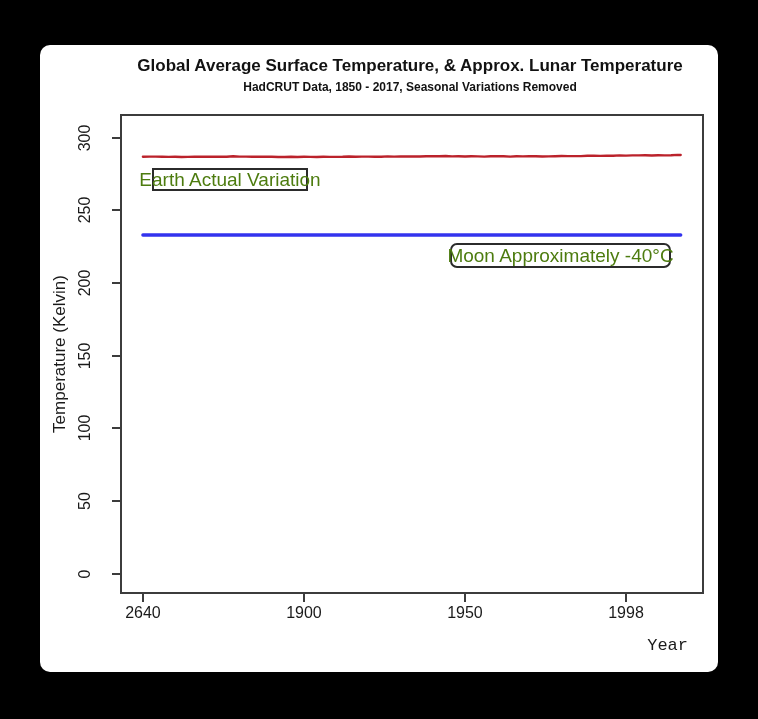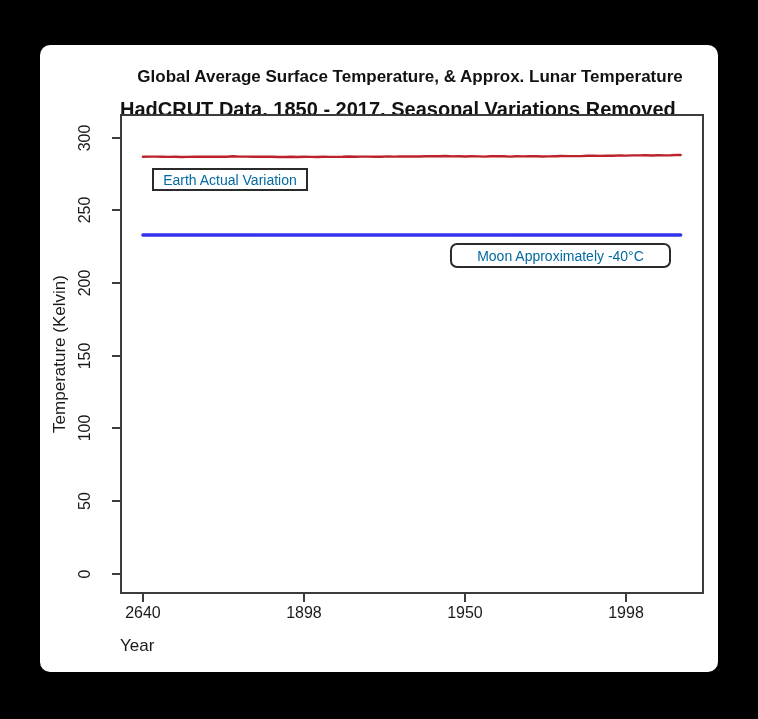--- a/index.html
+++ b/index.html
@@ -8,25 +8,25 @@
     background:#000;
     font-family:"Liberation Sans", sans-serif;
   }
   #screen{position:relative;width:758px;height:719px;background:#000000;}
   .panel{
     position:absolute;left:40px;top:45px;width:678px;height:627px;
     background:#ffffff;border-radius:10px;
   }
   .chart-title{
     position:absolute;left:80px;top:11px;width:580px;text-align:center;
-    font-size:17px;font-weight:bold;color:#121212;white-space:nowrap;margin-top:11px;
+    font-size:17px;font-weight:bold;color:#121212;white-space:nowrap;
   }
   .chart-subtitle{
-    position:absolute;left:80px;top:53px;width:580px;
-    font-size:20px;font-weight:bold;color:#121212;white-space:nowrap;
+    position:absolute;left:80px;top:35px;width:580px;text-align:center;
+    font-size:12px;font-weight:bold;color:#121212;white-space:nowrap;
   }
   .plotbox{
     position:absolute;left:80px;top:69px;width:580px;height:476px;
     border:2px solid #3c3c3c;background:#ffffff;
   }
   .plotbox svg{position:absolute;left:0;top:0;}
   .tick-x{position:absolute;top:549px;width:2px;height:8px;background:#3c3c3c;}
   .ticklab-x{
     position:absolute;top:559px;width:60px;text-align:center;
     font-size:16px;color:#1a1a1a;
@@ -35,27 +35,27 @@
   .ticklab-y{
     position:absolute;left:45px;font-size:16px;color:#1a1a1a;
     transform:translate(-50%,-50%) rotate(-90deg);white-space:nowrap;
   }
   .y-axis-title{
     position:absolute;left:20px;top:309px;
     transform:translate(-50%,-50%) rotate(-90deg);
     font-size:17px;color:#1a1a1a;white-space:nowrap;
   }
   .x-axis-title{
-    position:absolute;left:80px;top:591px;width:580px;text-align:left;
-    font-size:17px;color:#1a1a1a;
+    position:absolute;left:68px;top:591px;width:580px;text-align:right;
+    font-size:17px;color:#1a1a1a;font-family:Liberation Mono, monospace;
   }
   .ann{
     position:absolute;background:#ffffff;border:2px solid #2b2b2b;
     box-sizing:border-box;display:flex;align-items:center;justify-content:center;
-    font-size:14px;color:#0369a1;white-space:nowrap;
+    font-size:19px;color:#4d7c0f;white-space:nowrap;
   }
   .ann-earth{left:30px;top:52px;width:156px;height:23px;}
   .ann-moon{left:328px;top:127px;width:221px;height:25px;border-radius:7px;}
 </style>
 </head>
 <body>
 
 <div id="screen">
   <div class="panel">
 
@@ -78,21 +78,21 @@
       <div class="ann ann-moon">
         <span>Moon Approximately -40°C</span>
       </div>
     </div>
 
     <div class="x-axis-title">Year</div>
 
   <div class="tick-x" style="left: 101.933px;"></div>
       <div class="ticklab-x" style="left: 72.9328px;">2640</div>
       <div class="tick-x" style="left: 262.954px;"></div>
-      <div class="ticklab-x" style="left: 233.954px;">1898</div>
+      <div class="ticklab-x" style="left: 233.954px;">1900</div>
       <div class="tick-x" style="left: 423.976px;"></div>
       <div class="ticklab-x" style="left: 394.976px;">1950</div>
       <div class="tick-x" style="left: 584.998px;"></div>
       <div class="ticklab-x" style="left: 555.998px;">1998</div>
       <div class="tick-y" style="top: 527.832px;"></div>
       <div class="ticklab-y" style="top: 528.832px;">0</div>
       <div class="tick-y" style="top: 455.16px;"></div>
       <div class="ticklab-y" style="top: 456.16px;">50</div>
       <div class="tick-y" style="top: 382.489px;"></div>
       <div class="ticklab-y" style="top: 383.489px;">100</div>

